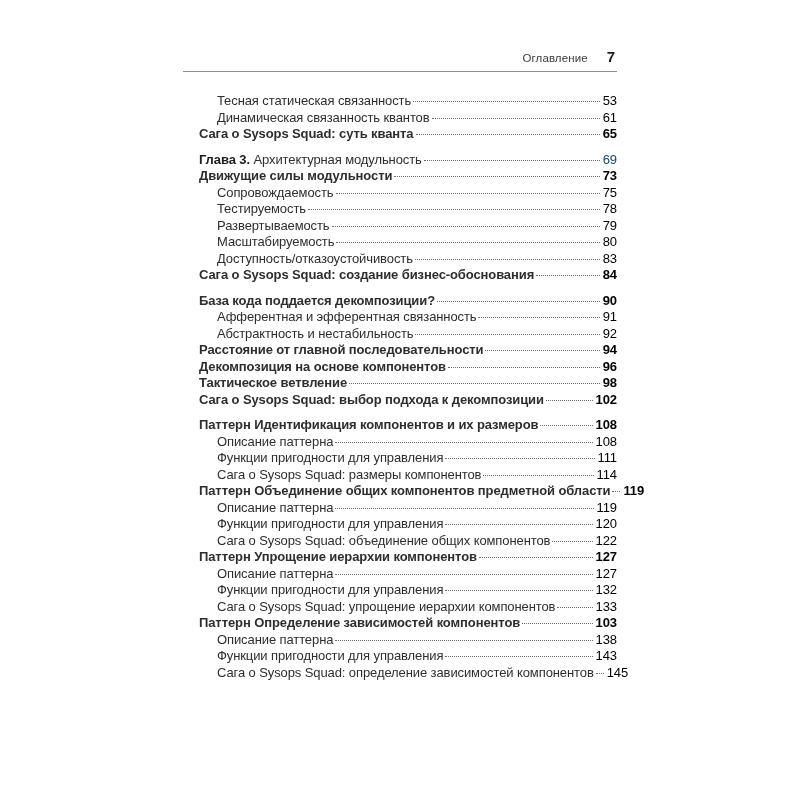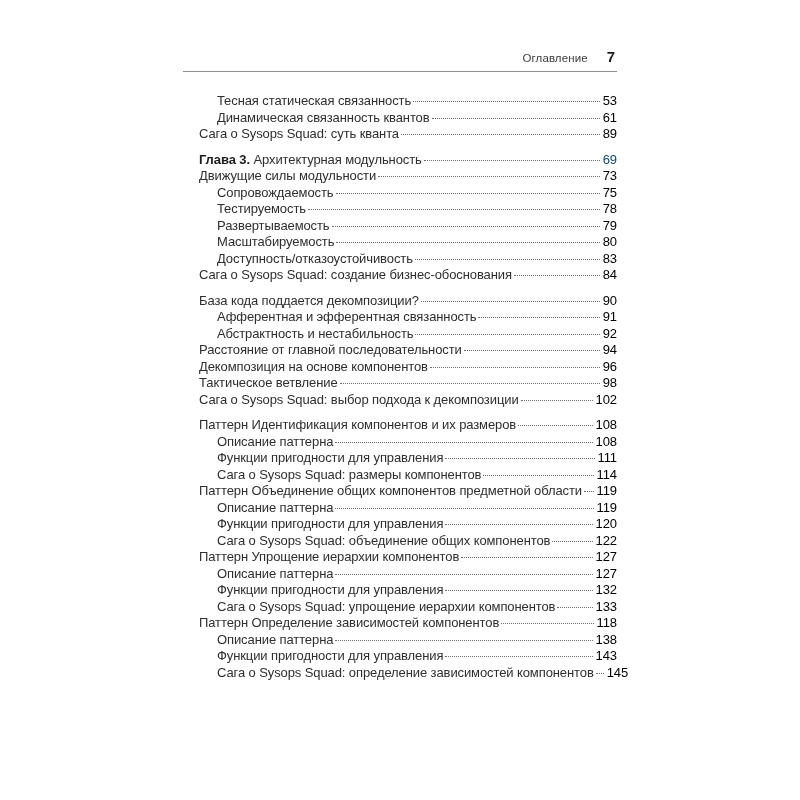--- a/index.html
+++ b/index.html
@@ -64,21 +64,21 @@
     letter-spacing: -0.1px;
   }
   .entry .title, .entry .prefix {
     white-space: pre;
   }
   .entry .prefix {
     font-weight: bold;
     color: #1d1d1d;
   }
   .lvl0 { padding-left: 16px; }
-  .lvl1 { padding-left: 16px; }
+  .lvl1 { padding-left: 16px; font-weight: bold; }
   .lvl2 { padding-left: 34px; }
   .dots {
     flex: 1;
     border-bottom: 1.5px dotted #6e6e6e;
     margin: 0 3px 0 2px;
     transform: translateY(-3px);
     min-width: 8px;
   }
   .pg {
     white-space: nowrap;
@@ -104,21 +104,21 @@
             <span class="pg">53</span>
           </div>
           <div class="entry lvl2">
             <span class="title">Динамическая связанность квантов</span>
             <span class="dots"></span>
             <span class="pg">61</span>
           </div>
           <div class="entry lvl1">
             <span class="title">Сага о Sysops Squad: суть кванта</span>
             <span class="dots"></span>
-            <span class="pg">89</span>
+            <span class="pg">65</span>
           </div>
         </div>
         <div class="toc-section">
           <div class="entry lvl0">
             <span class="prefix">Глава 3. </span>
             <span class="title">Архитектурная модульность</span>
             <span class="dots"></span>
             <span class="pg">69</span>
           </div>
           <div class="entry lvl1">
@@ -251,21 +251,21 @@
             <span class="pg">132</span>
           </div>
           <div class="entry lvl2">
             <span class="title">Сага о Sysops Squad: упрощение иерархии компонентов</span>
             <span class="dots"></span>
             <span class="pg">133</span>
           </div>
           <div class="entry lvl1">
             <span class="title">Паттерн Определение зависимостей компонентов</span>
             <span class="dots"></span>
-            <span class="pg">118</span>
+            <span class="pg">103</span>
           </div>
           <div class="entry lvl2">
             <span class="title">Описание паттерна</span>
             <span class="dots"></span>
             <span class="pg">138</span>
           </div>
           <div class="entry lvl2">
             <span class="title">Функции пригодности для управления</span>
             <span class="dots"></span>
             <span class="pg">143</span>

